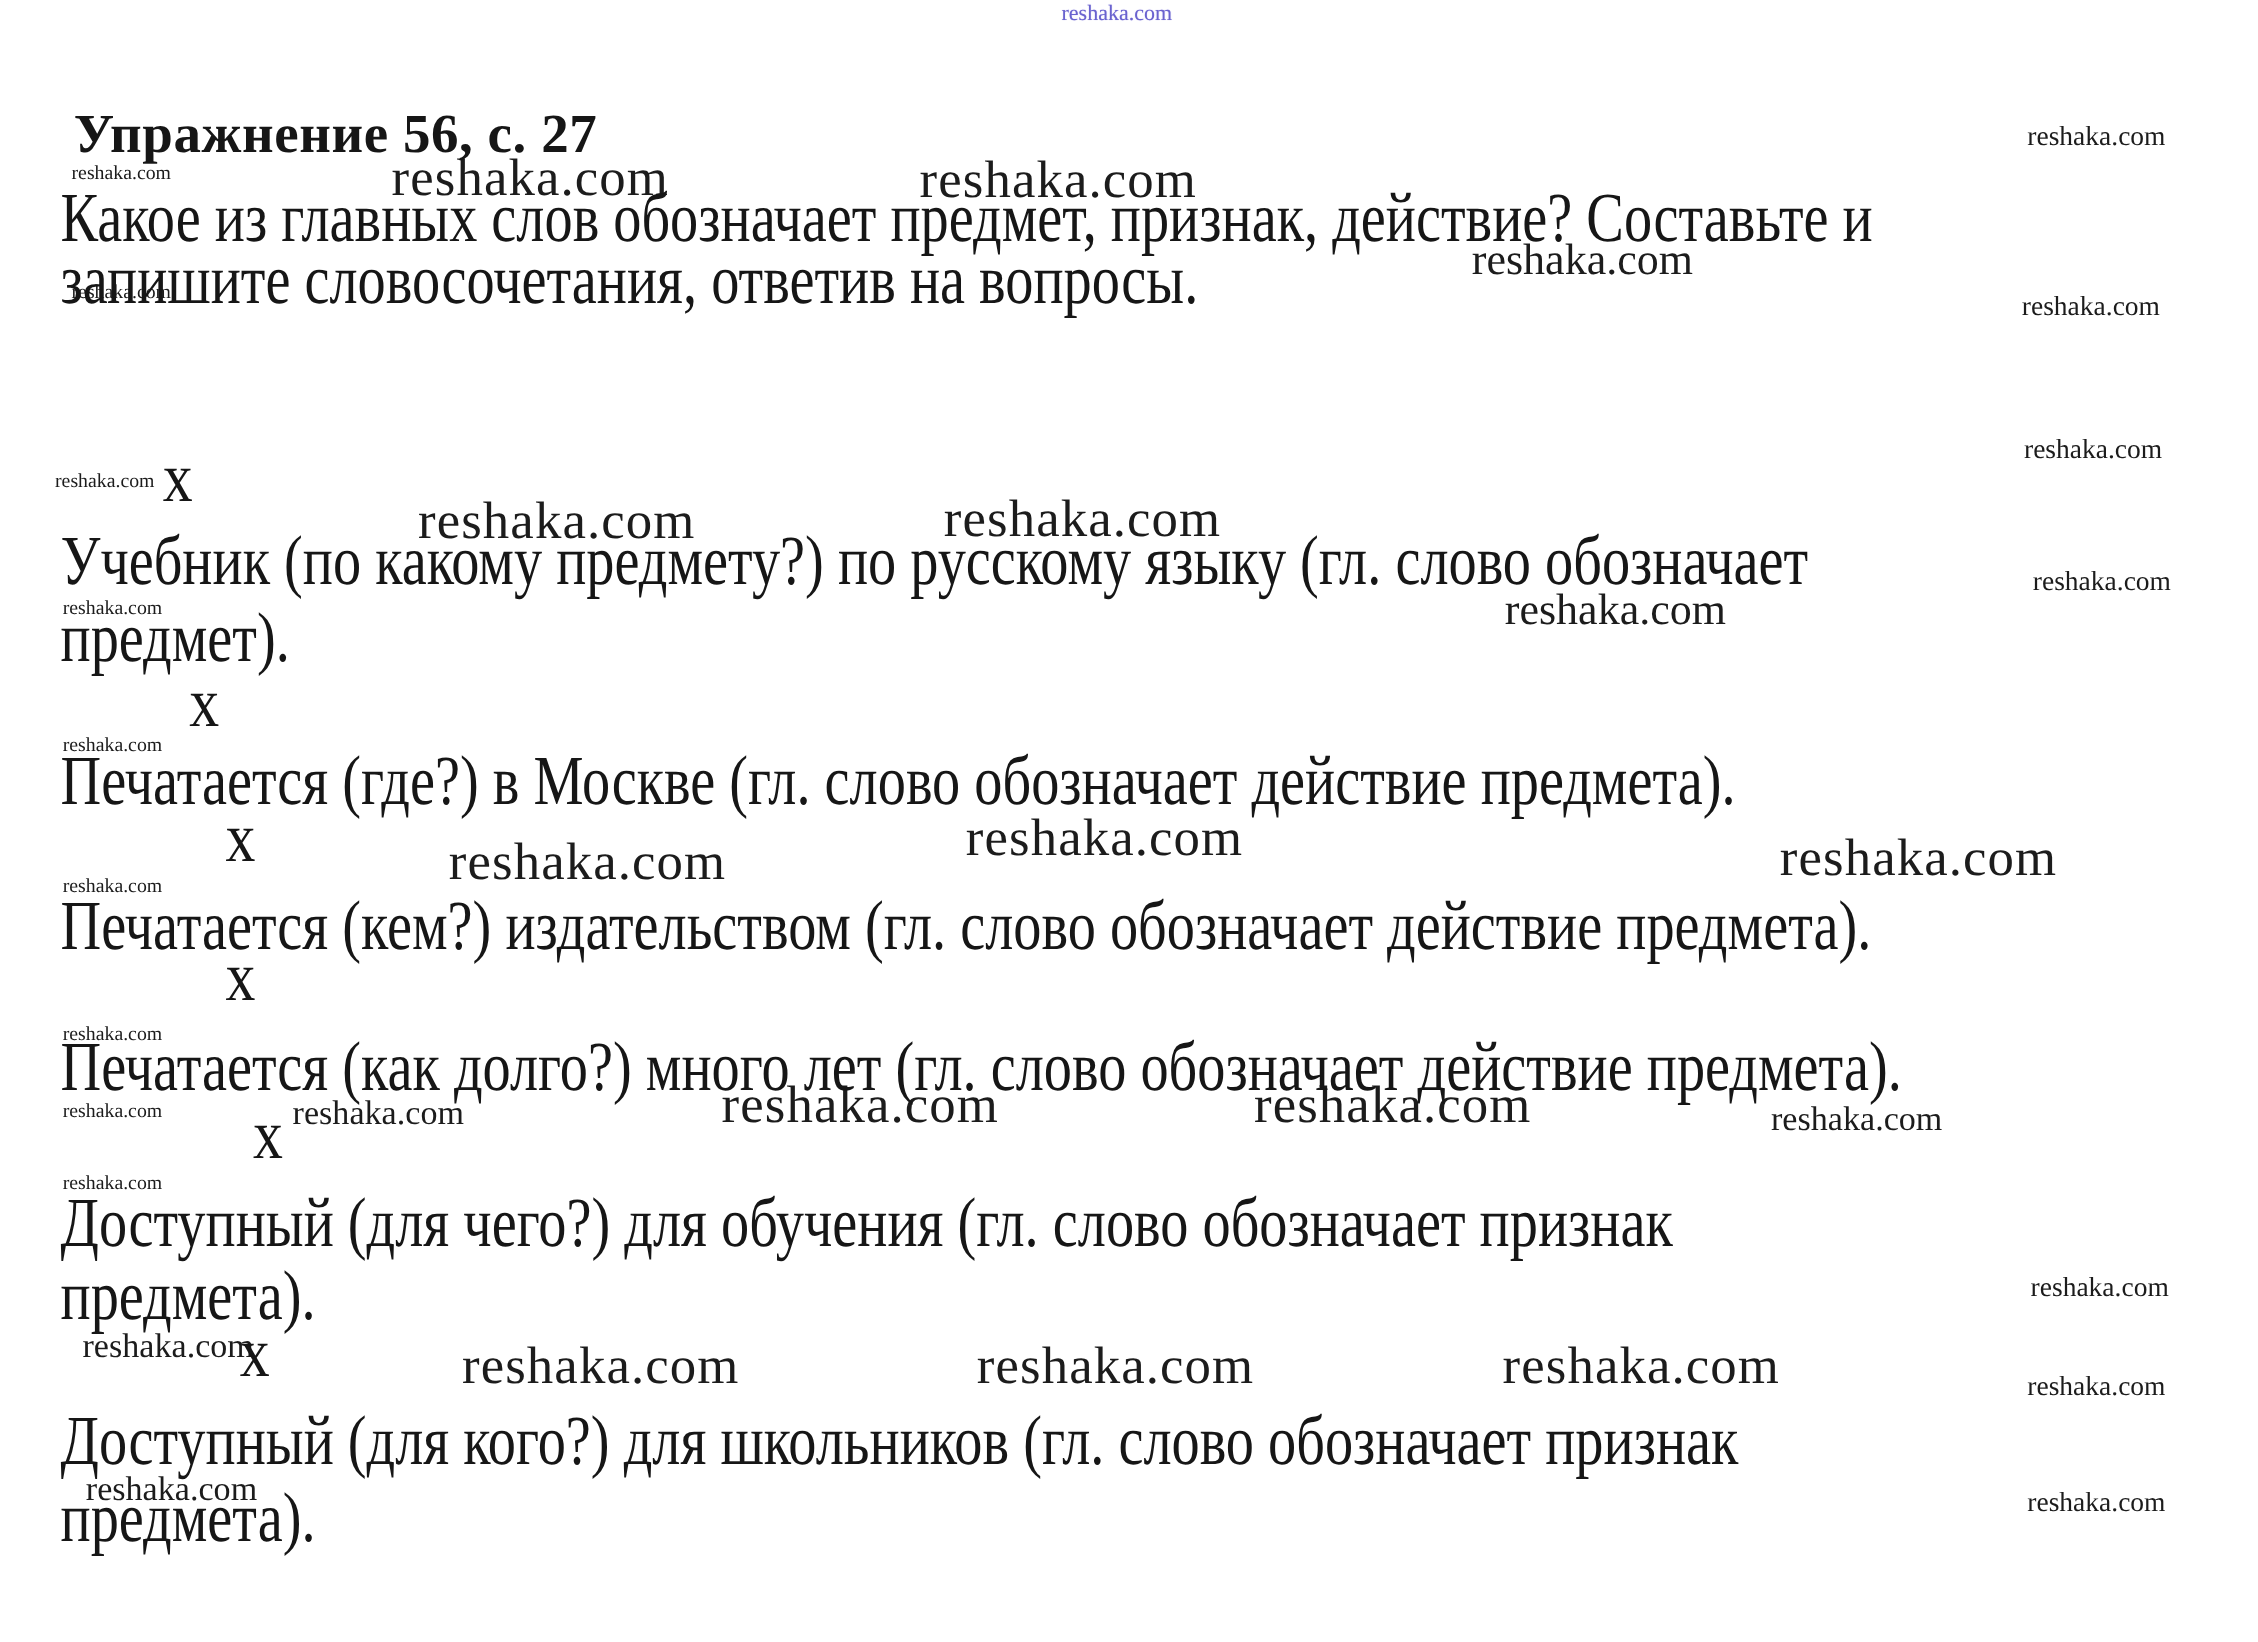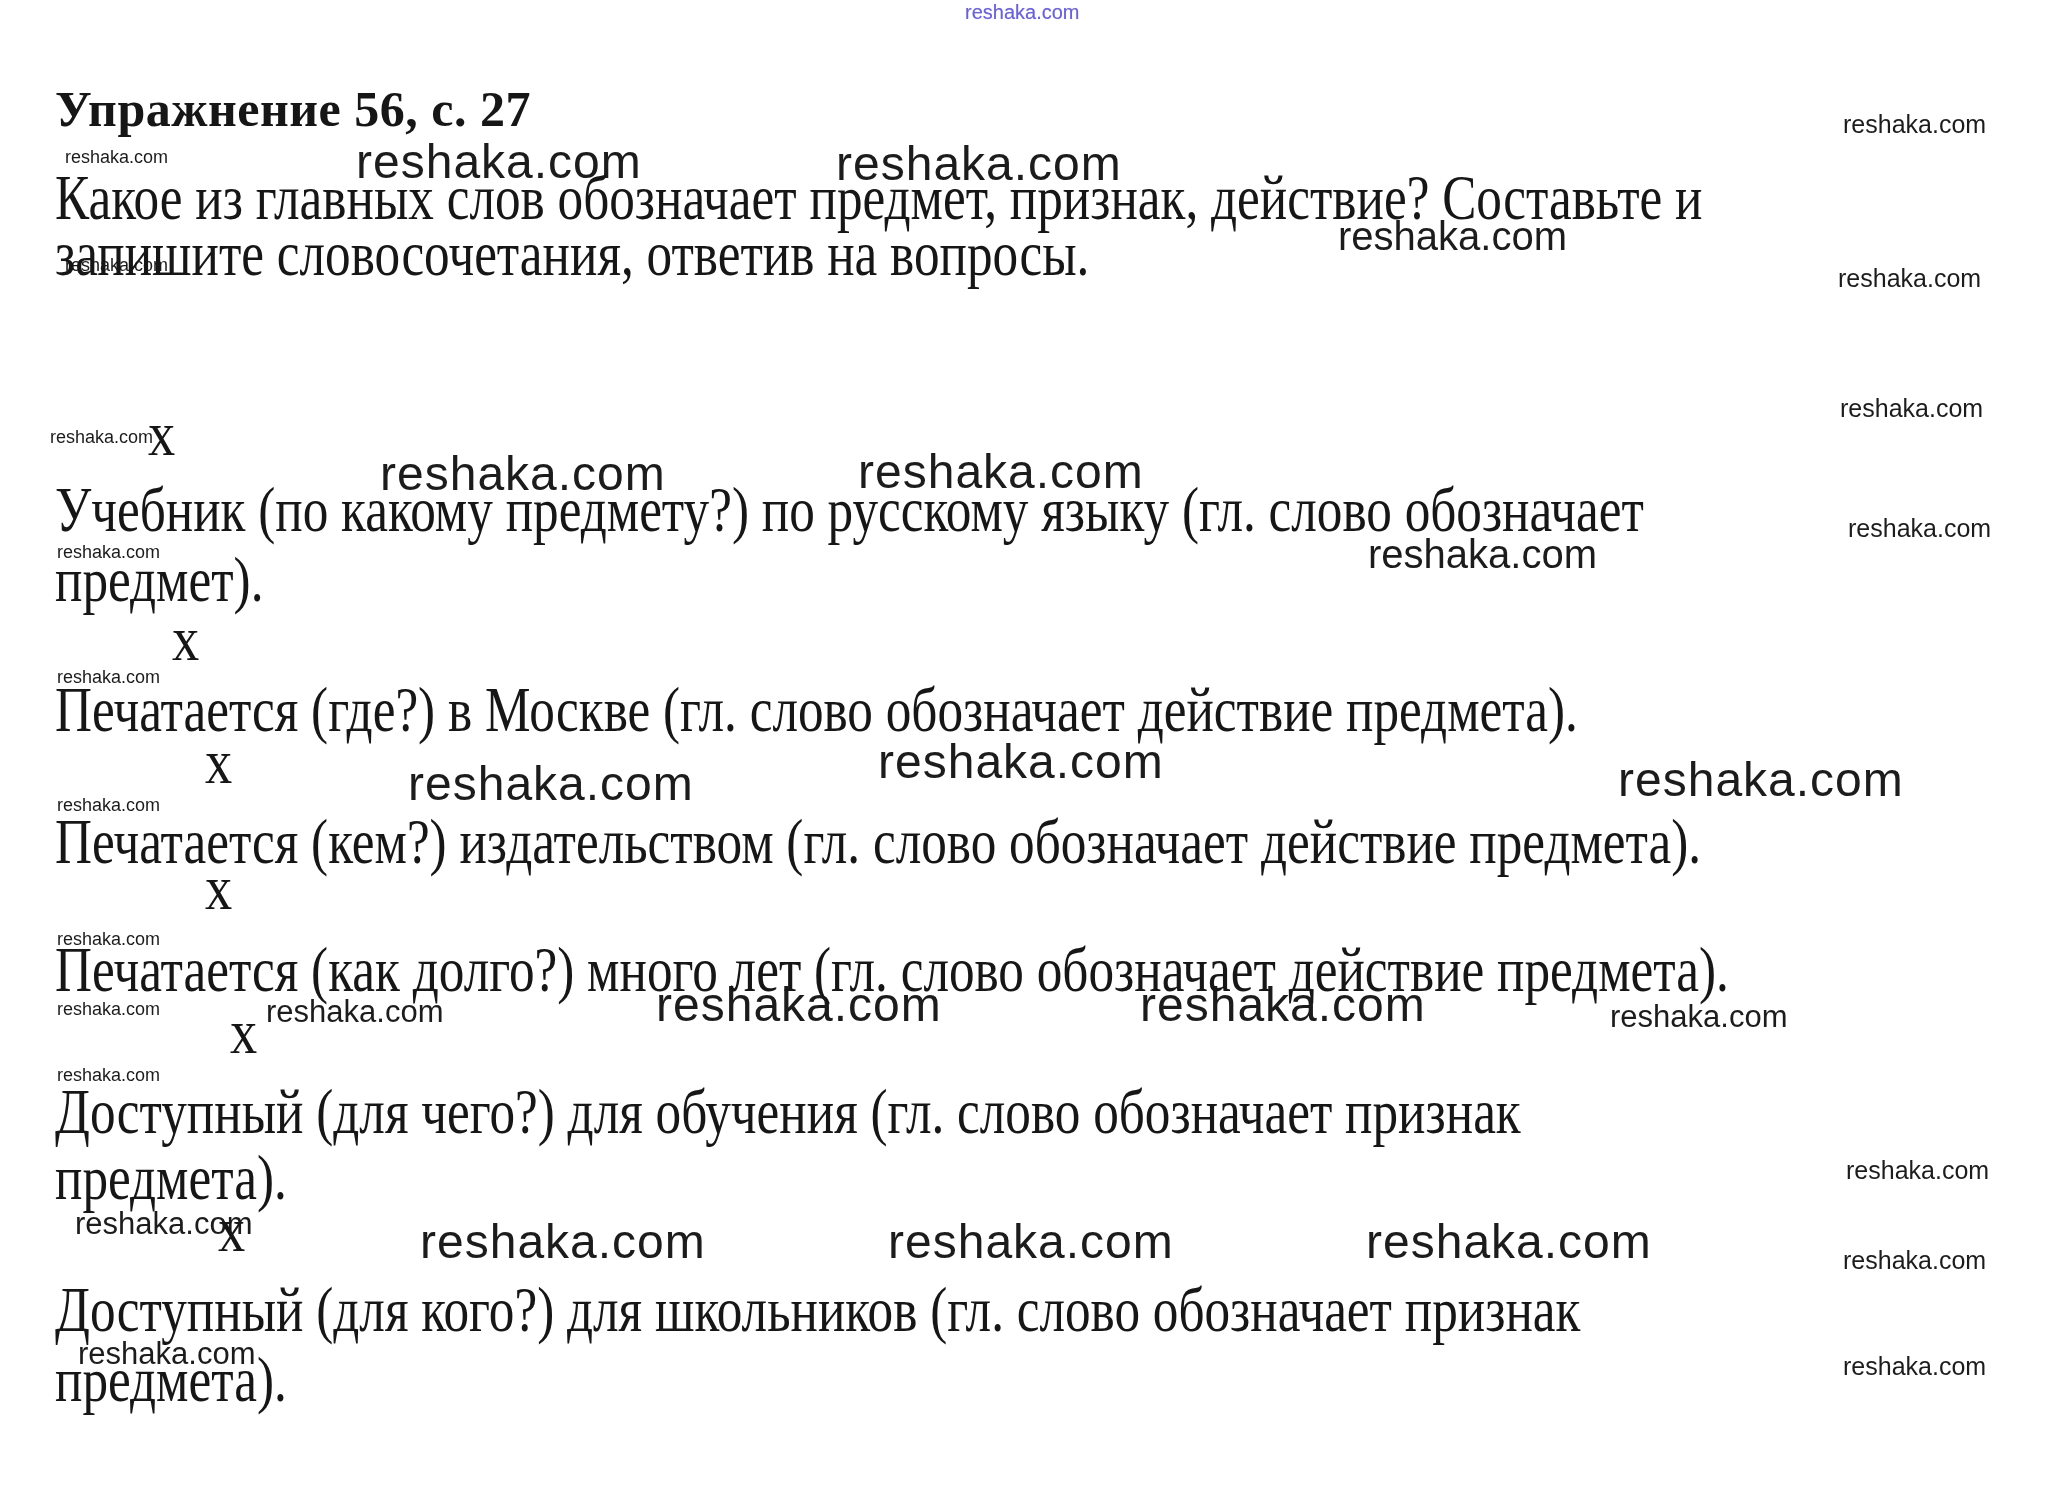--- a/index.html
+++ b/index.html
@@ -37,21 +37,21 @@
   .marker{
     font:64px "Liberation Serif","DejaVu Serif",serif;
     color:var(--ink);
     transform:scaleX(0.85);
     transform-origin:0 0;
     line-height:1;
   }
   
   .wm{
     position:absolute;
-    font-family:Liberation Sans, sans-serif;
+    font-family:Liberation Serif, serif;
     color:var(--wm);
     white-space:nowrap;
     line-height:1;
   }
   .wm.tiny   {font-size:18px;}
   .wm.small  {font-size:25px;}
   .wm.medsmall{font-size:31px;}
   .wm.medium {font-size:40px;}
   .wm.big    {font-size:48px;letter-spacing:1px;}
   .wm.purple {
@@ -94,21 +94,21 @@
     <span class="wm small" style="left: 1846px; top: 1158px;">reshaka.com</span>
     <span class="wm medsmall" style="left: 75px; top: 1208px;">reshaka.com</span>
     <span class="wm big" style="left: 420px; top: 1218px;">reshaka.com</span>
     <span class="wm big" style="left: 888px; top: 1218px;">reshaka.com</span>
     <span class="wm big" style="left: 1366px; top: 1218px;">reshaka.com</span>
     <span class="wm small" style="left: 1843px; top: 1248px;">reshaka.com</span>
     <span class="wm medsmall" style="left: 78px; top: 1338px;">reshaka.com</span>
     <span class="wm small" style="left: 1843px; top: 1354px;">reshaka.com</span>
   </div>
 
-<h1 class="abs doc-title" style="left:55px;top:80px;margin:0;">Упражнение 56, с. 27</h1>
+<h1 class="abs doc-title" style="left:55px;top:80px;margin:12px;">Упражнение 56, с. 27</h1>
 
 <div class="abs textline" style="left:55px;top:166px;">Какое из главных слов обозначает предмет, признак, действие? Составьте и</div>
 <div class="abs textline" style="left:55px;top:222px;">запишите словосочетания, ответив на вопросы.</div>
 
 <div class="abs marker" style="left:148px;top:402px;">х</div>
 <div class="abs textline" style="left:55px;top:478px;">Учебник (по какому предмету?) по русскому языку (гл. слово обозначает</div>
 <div class="abs textline" style="left:55px;top:548px;">предмет).</div>
 
 <div class="abs marker" style="left:172px;top:607px;">х</div>
 <div class="abs textline" style="left:55px;top:678px;">Печатается (где?) в Москве (гл. слово обозначает действие предмета).</div>

